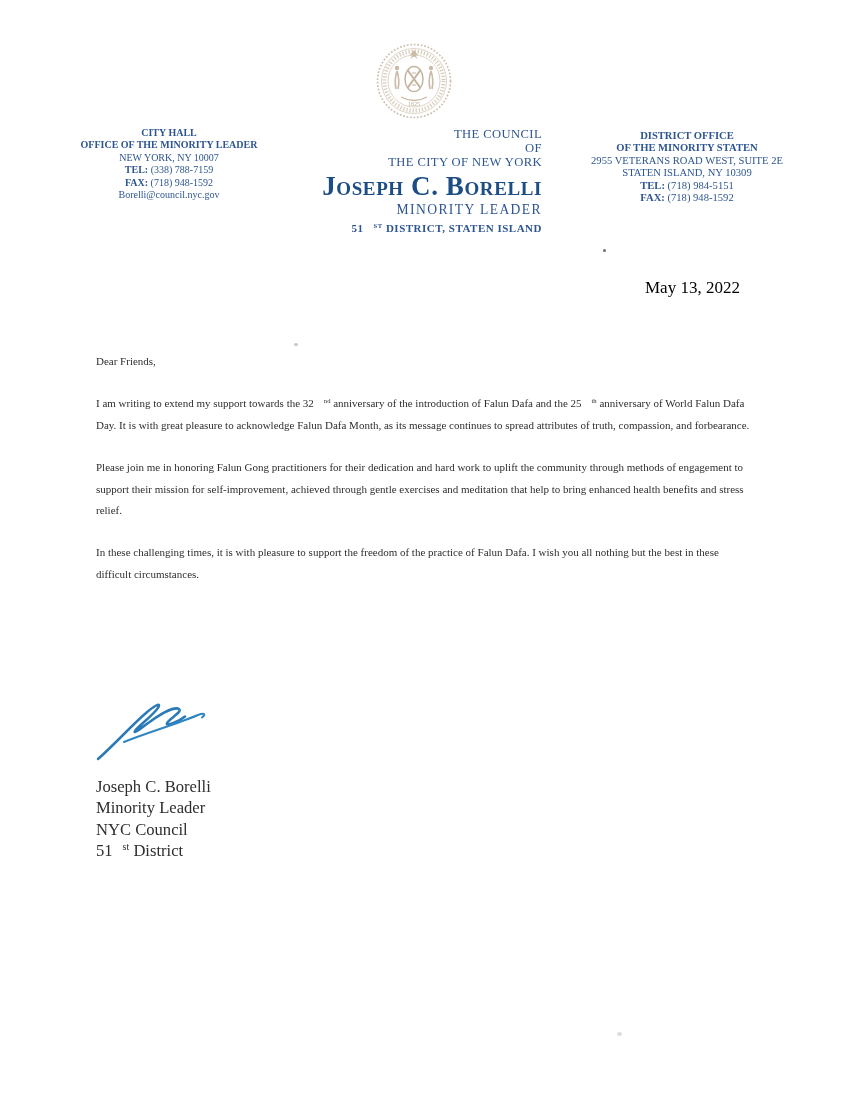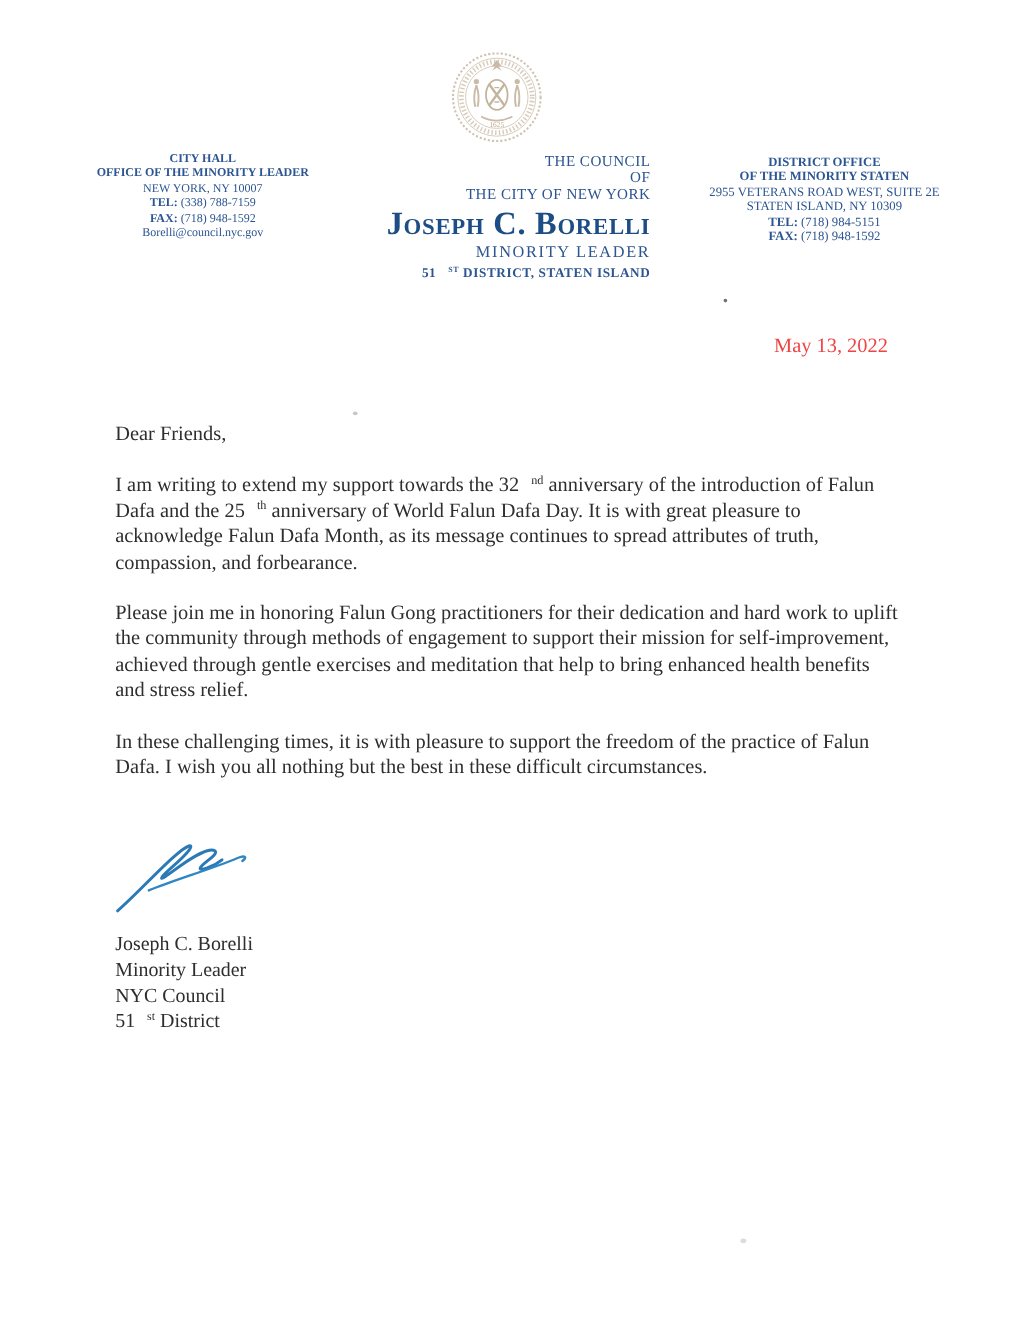--- a/index.html
+++ b/index.html
@@ -19,23 +19,23 @@
   .lh-center { position:absolute; left:288px; top:128px; width:254px; text-align:right; color:#2d5591; }
   .lh-c-small { font-size:12.6px; line-height:13.8px; letter-spacing:0.4px; }
   .lh-name {
     font-size:27px; line-height:29px; font-weight:bold; font-variant:small-caps;
     letter-spacing:0.6px; color:#1d4d85; margin-top:3px;
   }
   .lh-title { font-size:13.6px; letter-spacing:1.4px; margin-top:1px; }
   .lh-district { font-size:11px; font-weight:bold; letter-spacing:0.5px; margin-top:4px; }
 
   
-  .date { position:absolute; left:645px; top:278px; font-size:17px; color:#ef4444; }
+  .date { position:absolute; left:645px; top:278px; font-size:17px; color:#000000; }
 
-  .letter-body { position:absolute; left:96px; top:351px; width:654px; font-size:17px; line-height:21.4px; }
+  .letter-body { position:absolute; left:96px; top:351px; width:654px; font-size:11px; line-height:21.4px; }
   .letter-body p { margin:0 0 21px 0; }
   .salutation { margin:0 0 21px 0; }
   .closing { margin:0; }
   sup { font-size:0.6em; line-height:0;padding-left:10px; }
 
   .sig-svg { position:absolute; left:94px; top:697px; }
   .sig-block { position:absolute; left:96px; top:776px; font-size:16.6px; line-height:21.4px; }
 
   
   .speck { position:absolute; border-radius:50%; }

